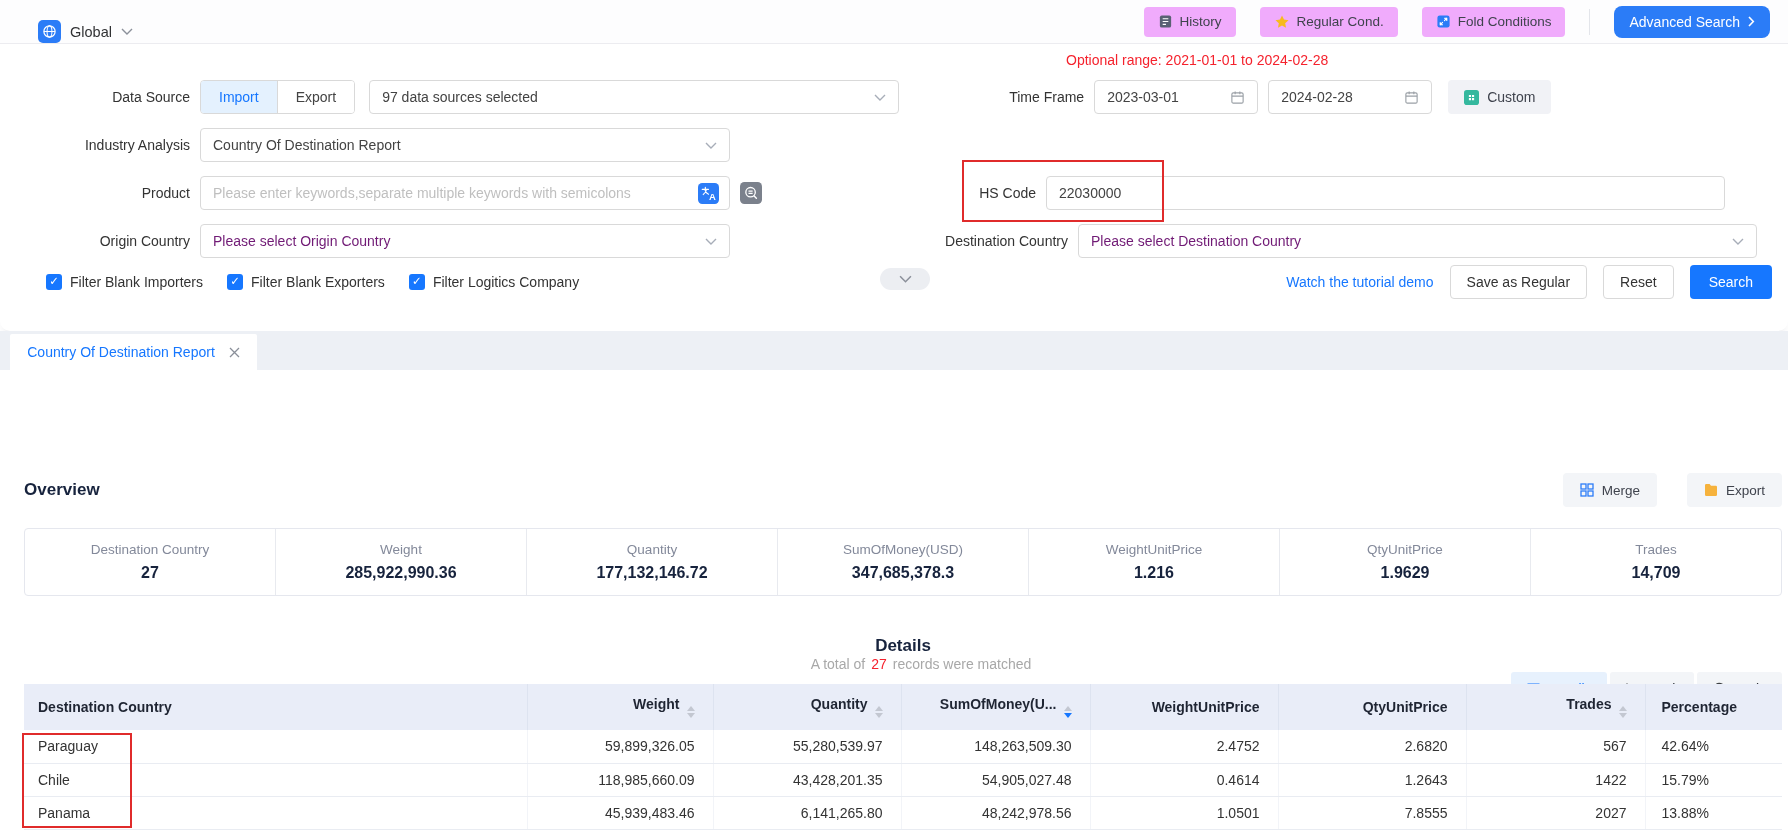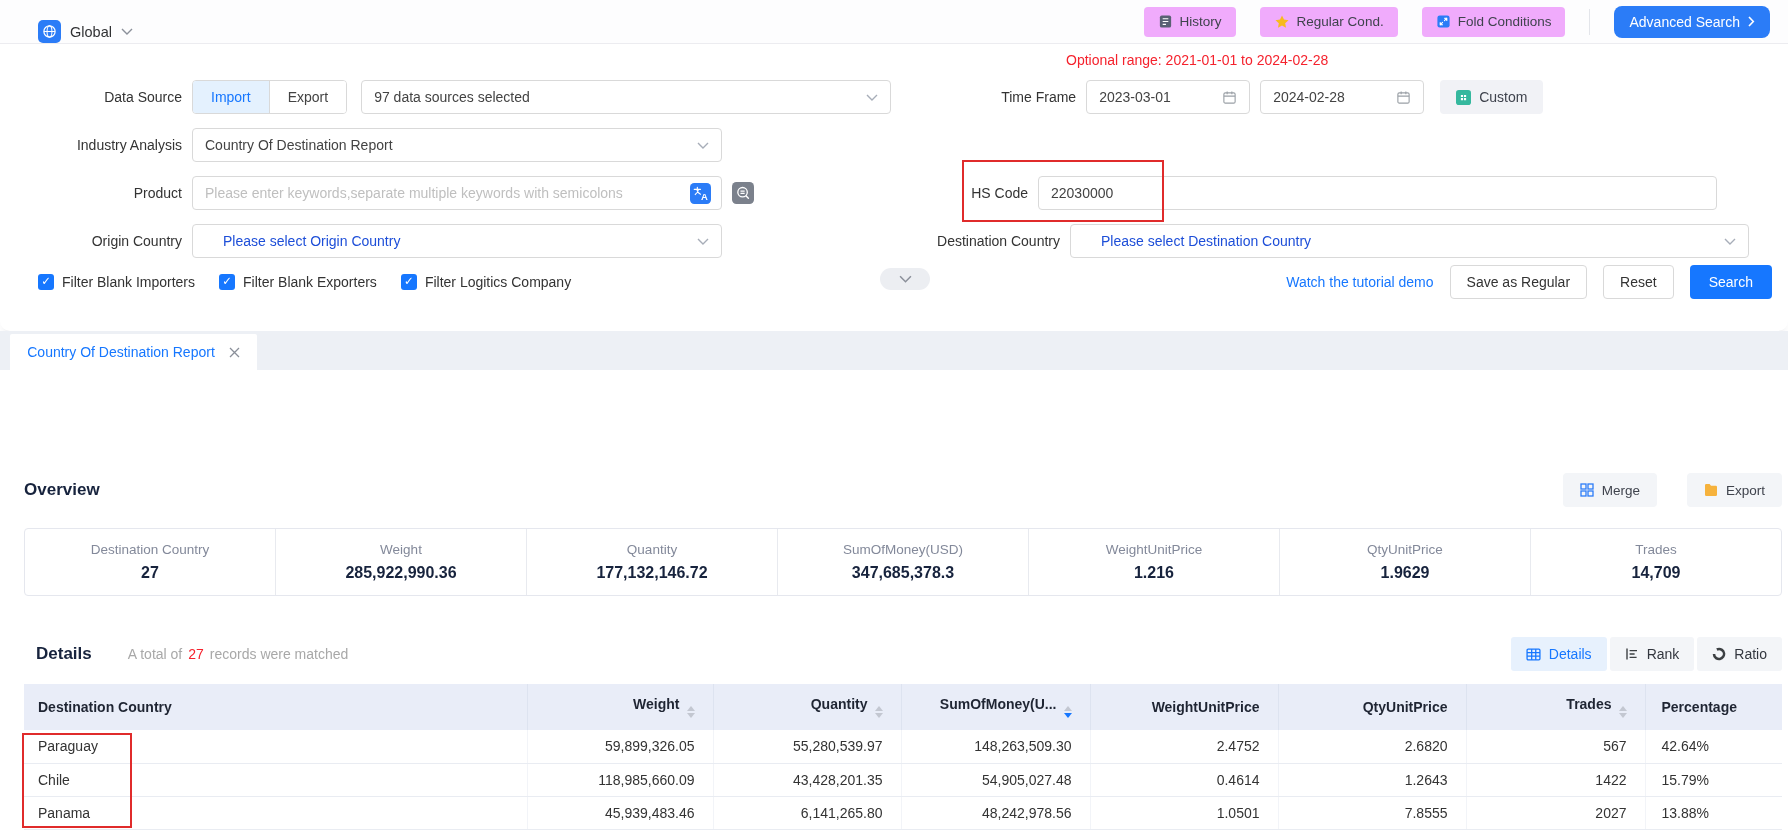--- a/index.html
+++ b/index.html
@@ -20,32 +20,32 @@
     font-family:inherit; }
   .tdivider { width:1px; height:26px; background:#e3e5ea; }
   .adv-btn { height:32px; background:#2b7cf7; color:#fff; border:none; border-radius:8px;
     display:flex; align-items:center; gap:8px; padding:0 15px; font-size:14px; cursor:pointer;
     font-family:inherit; }
 
   
   .panel { position:absolute; top:44px; left:0; right:0; height:287px; background:#fff;
     border-radius:0 0 10px 10px; box-shadow:0 7px 9px -6px rgba(30,40,70,.16); }
   .opt-range { position:absolute; left:1066px; top:8px; font-size:14px; color:#f5222d; }
-  .frow { position:absolute; left:4px; right:0; height:34px; display:flex; align-items:center; }
+  .frow { position:absolute; left:12px; right:0; height:34px; display:flex; align-items:center; }
   .flabel { width:178px; text-align:right; font-size:14px; color:#333; flex:none; }
   .rlabel { text-align:right; font-size:14px; color:#333; flex:none; }
   .seg { margin-left:10px; height:34px; display:flex; border:1px solid #d9d9d9; border-radius:4px;
     overflow:hidden; flex:none; }
   .seg button { border:none; font-size:14px; padding:0 18px; cursor:pointer; font-family:inherit; background:#fff; color:#434343; }
   .seg .on { background:#e4f1fe; color:#1677ff; }
   .seg button + button { border-left:1px solid #d9d9d9; }
   .field { height:34px; border:1px solid #d9d9d9; border-radius:4px; background:#fff;
     display:flex; align-items:center; padding:0 12px; font-size:14px; color:#434343; position:relative; }
   .field .chev { margin-left:auto; flex:none; }
-  .ph { color:#1d4ed8;margin-left:18px; }
+  .ph { color:#701a75; }
   .w-main { margin-left:10px; width:530px; flex:none; }
   .w-right { margin-left:10px; width:679px; flex:none; }
   input.raw { border:none; outline:none; width:100%; font-size:14px; color:#434343; font-family:Liberation Sans, sans-serif; background:transparent; }
   input.raw::placeholder { color:#bfbfbf; }
   .date { margin-left:10px; width:164px; flex:none; }
   .date input { width:110px; }
   .cal { margin-left:auto; flex:none; display:flex; }
   .custom-btn { margin-left:16px; height:34px; background:#f1f2f6; border:none; border-radius:4px;
     display:flex; align-items:center; gap:8px; padding:0 16px; font-size:14px; color:#3f434d;
     cursor:pointer; flex:none; font-family:inherit; }
@@ -81,21 +81,21 @@
   .gbtn { height:34px; background:#f3f5f8; border:none; border-radius:4px; display:flex;
     align-items:center; gap:8px; padding:0 17px; font-size:13.5px; color:#3f434d; cursor:pointer; font-family:inherit; }
   .ov-head .gbtn + .gbtn { margin-left:30px; }
   .ov-panel { position:absolute; top:528px; left:24px; right:6px; height:68px; border:1px solid #e5e7ee;
     border-radius:4px; background:#fff; display:flex; }
   .stat { flex:1; display:flex; flex-direction:column; align-items:center; justify-content:center; gap:7px; }
   .stat + .stat { border-left:1px solid #e8eaef; }
   .stat-label { font-size:13.5px; color:#83899a; }
   .stat-value { font-size:16px; font-weight:bold; color:#17233d; }
 
-  .det-head { position:absolute; top:636px; left:36px; right:6px; height:36px; display:flex; align-items:center; }
+  .det-head { position:absolute; top:636px; left:24px; right:6px; height:36px; display:flex; align-items:center;flex-direction:column; }
   .match { margin-left:36px; font-size:14px; color:#a8a8a8; display:flex; gap:6px; align-items:center; }
   .match .cnt { color:#f5222d; }
   .views { margin-left:auto; display:flex; gap:3px; }
   .vbtn { height:34px; border:none; border-radius:3px; background:#f3f5f8; display:flex; align-items:center;
     gap:8px; padding:0 15px; font-size:14px; color:#33373f; cursor:pointer; font-family:inherit; }
   .vbtn.on { background:#e7f1fd; color:#1677ff; }
 
   
   .dtable { position:absolute; top:684px; left:24px; right:6px; border-collapse:collapse; table-layout:fixed; width:1758px; }
   .dtable th { background:#e9edf8; height:46px; font-size:14px; color:#1f2533; font-weight:bold;

